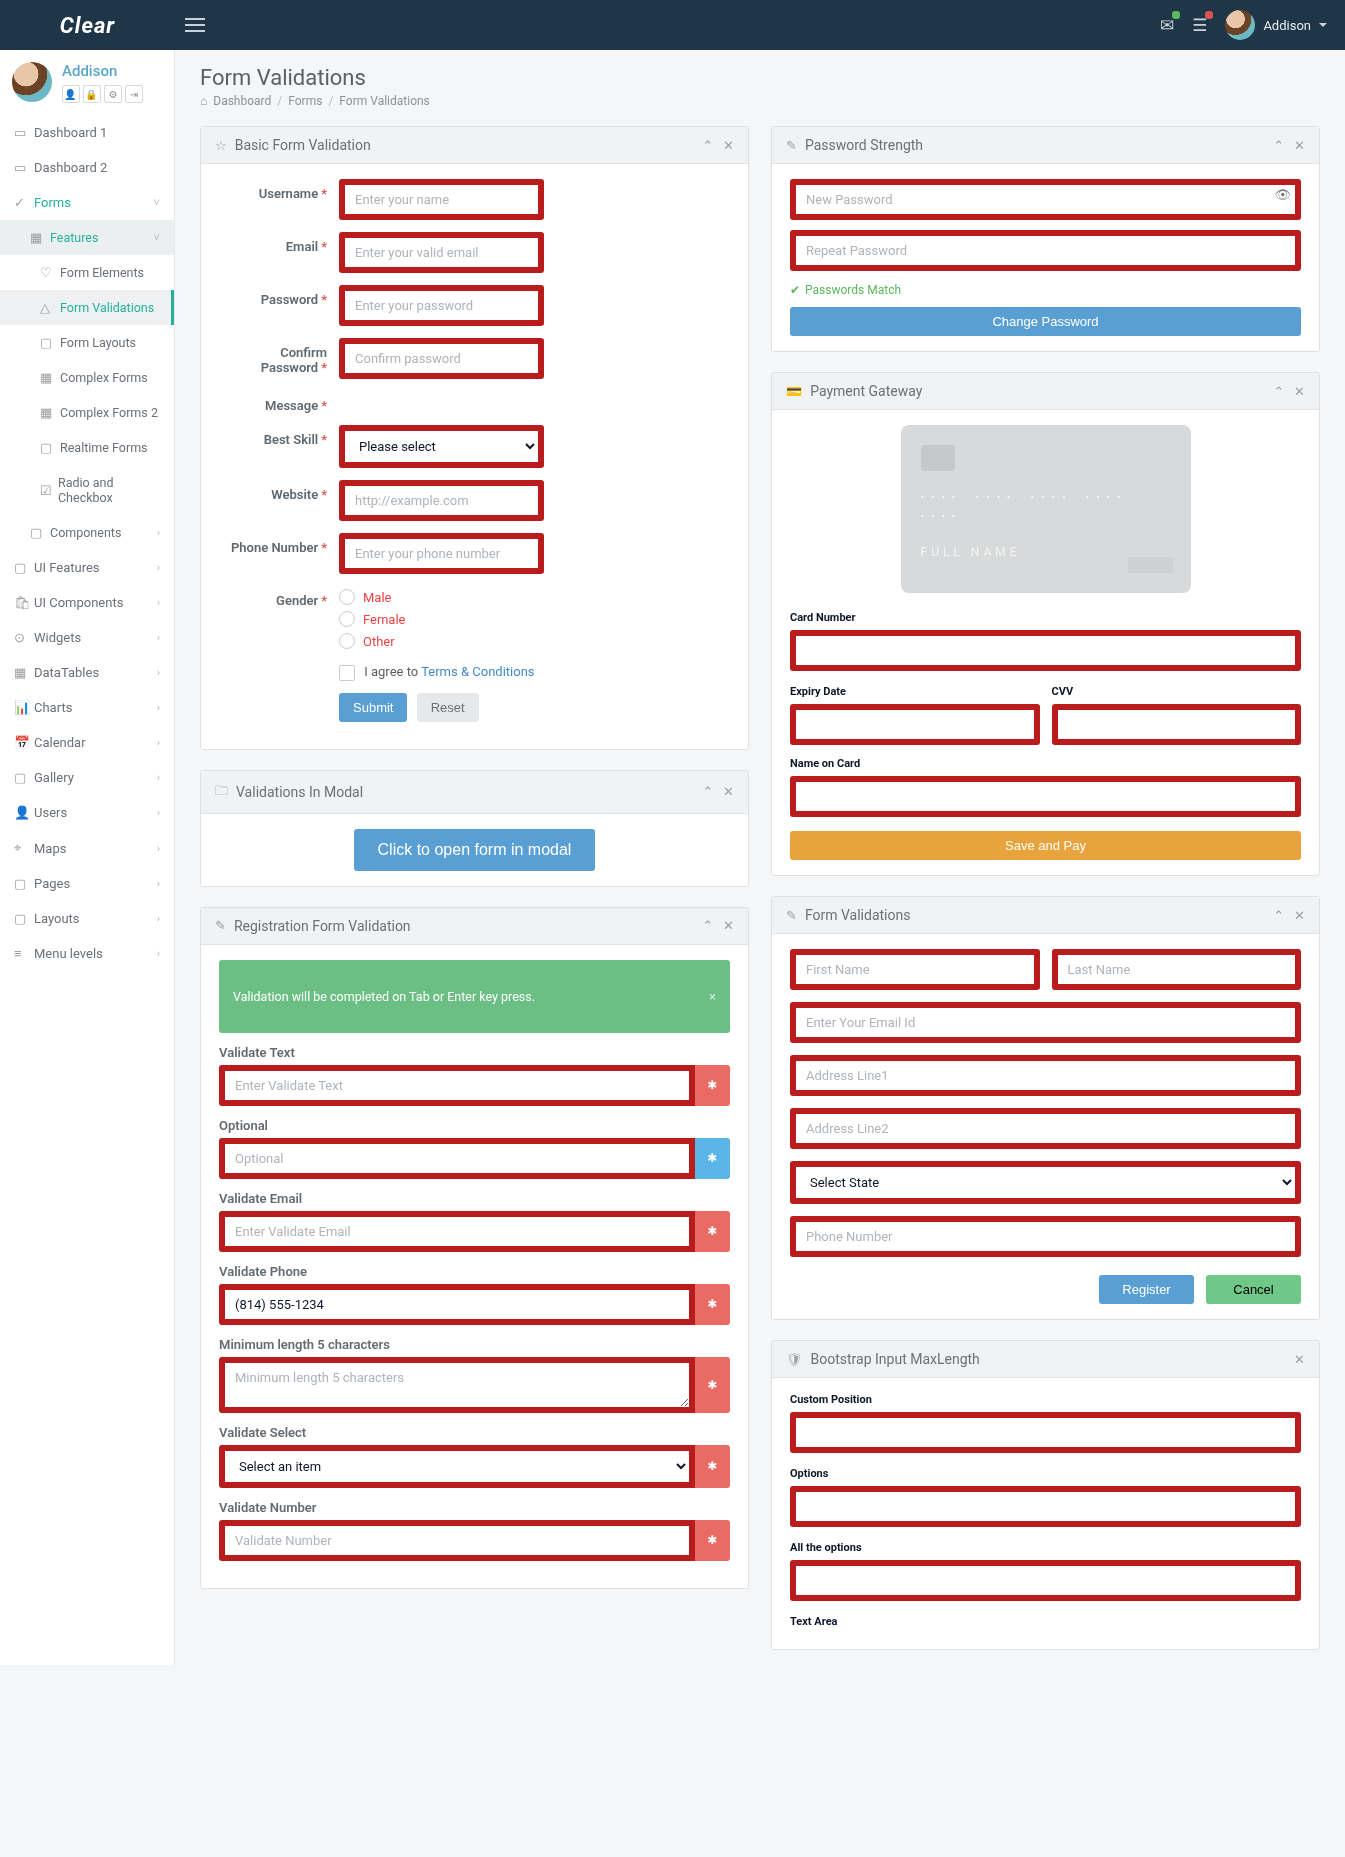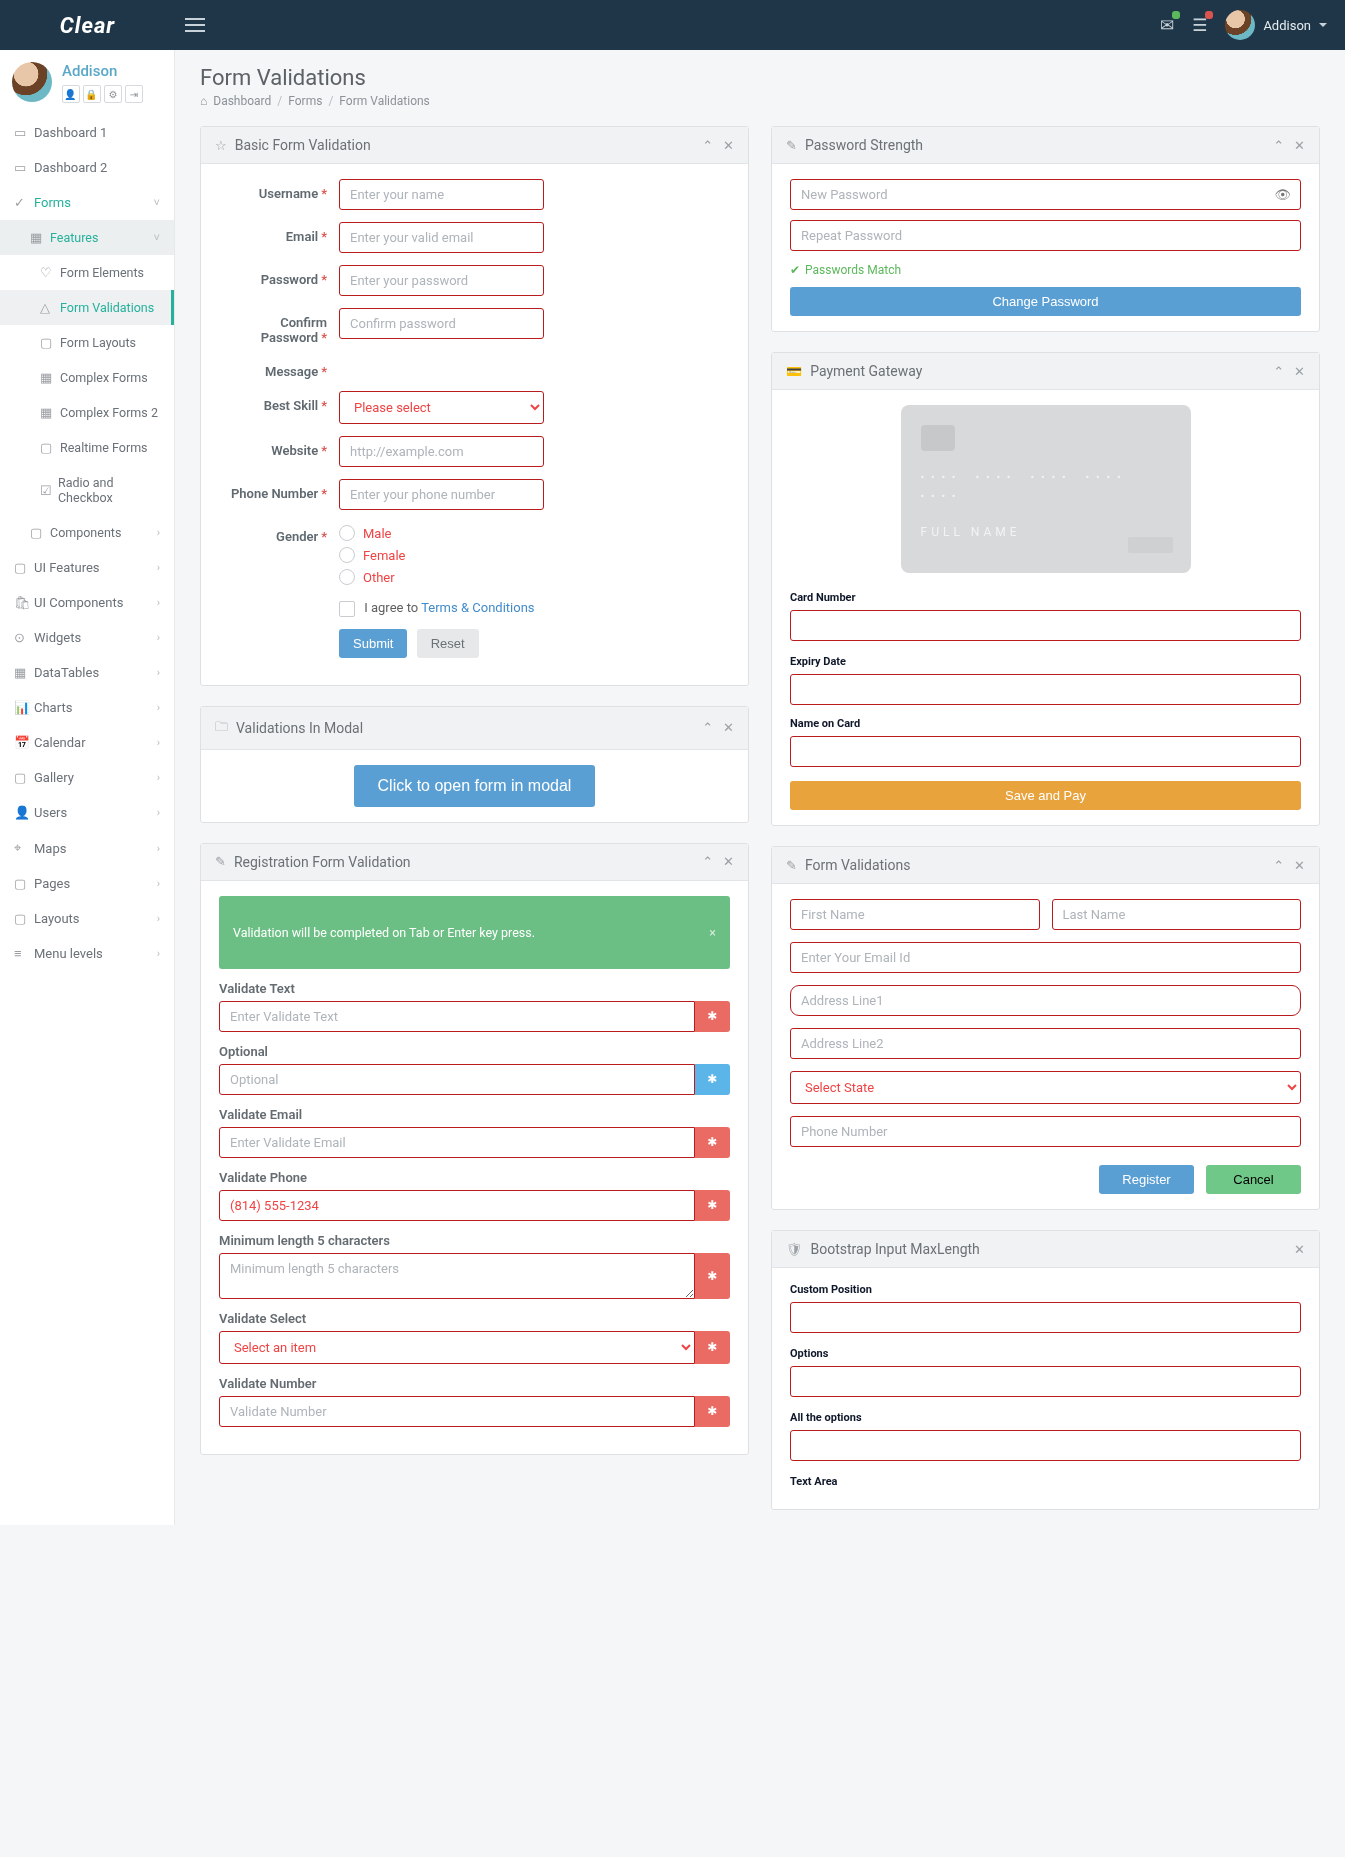--- a/index.html
+++ b/index.html
@@ -51,21 +51,21 @@
 .panel{background:#fff;border:1px solid #dee1e3;border-radius:3px}
 .panel-head{background:#f1f2f3;border-bottom:1px solid #e2e5e7;padding:10px 14px;display:flex;align-items:center;gap:8px;font-size:14px;color:#6b7176}
 .panel-head .ph-icon{color:#9aa0a5;font-size:13px}
 .panel-head .ph-actions{margin-left:auto;display:flex;gap:10px;color:#9aa0a5;font-size:13px}
 .panel-body{padding:15px 18px}
 
 .frow{display:flex;align-items:flex-start;margin-bottom:12px}
 .flabel{width:120px;text-align:right;padding-right:12px;padding-top:7px;font-size:13px;color:#606970;font-weight:600}
 .req{color:#d9534f;margin-left:3px}
 .fctl{flex:0 0 205px}
-input[type=text],input[type=password],textarea,select{width:100%;border:1px solid #b91c1c;border-radius:3px;padding:7px 10px;font-size:13px;color:#ef4444;background:#fff;font-family:inherit}
+input[type=text],input[type=password],textarea,select{width:100%;border:6px solid #b91c1c;border-radius:3px;padding:7px 10px;font-size:13px;color:#0f172a;background:#fff;font-family:inherit}
 input::placeholder,textarea::placeholder{color:#aeb4b9}
 textarea{resize:vertical}
 .radio-row{display:flex;align-items:center;gap:8px;padding:3px 0;font-size:13px;color:#ef4444}
 .radio-dot{width:16px;height:16px;border:1px solid #c9cdd1;border-radius:50%}
 .chk{width:16px;height:16px;border:1px solid #c9cdd1;border-radius:2px;display:inline-block;vertical-align:middle}
 .btn{display:inline-flex;align-items:center;justify-content:center;padding:7px 14px;border-radius:3px;font-size:13px;cursor:pointer;border:none}
 .btn-primary{background:#5a9fd4;color:#fff}
 .btn-default{background:#e6e8ea;color:#6b7176}
 .btn-warning{background:#e8a33d;color:#fff}
 .btn-success{background:#6fc888;color:#000000}
@@ -465,20 +465,21 @@
               <div class="numrow">
                   <span>• • • •</span>
                 </div>
               <div class="fullname">FULL  NAME</div>
               <div class="visa"></div>
             </div>
             <span class="fv-label">Card Number</span>
             <input type="text" style="margin-bottom: 14px;">
             <div class="half-row">
               <div><span class="fv-label">Expiry Date</span><input type="text" style=""></div>
+              <div><span class="fv-label">CVV</span><input type="text" style=""></div>
             </div>
             <span class="fv-label">Name on Card</span>
             <input type="text" style="margin-bottom: 14px;">
             <button class="btn btn-warning btn-block">Save and Pay</button>
           </div>
         </div>
 
         <div class="panel">
           <div class="panel-head">
             <span class="ph-icon">✎</span>
@@ -487,21 +488,21 @@
                 <span>⌃</span>
                 <span>✕</span>
               </span>
           </div>
           <div class="panel-body">
             <div class="half-row">
               <input type="text" placeholder="First Name" style="">
               <input type="text" placeholder="Last Name" style="">
             </div>
             <input type="text" style="margin-bottom: 12px;" placeholder="Enter Your Email Id">
-            <input type="text" style="margin-bottom: 12px; border-radius: 9px;" placeholder="Address Line1">
+            <input type="text" style="margin-bottom: 12px;" placeholder="Address Line1">
             <input type="text" style="margin-bottom: 12px;" placeholder="Address Line2">
             <select style="margin-bottom:12px"><option>Select State</option></select>
             <input type="text" style="margin-bottom: 12px;" placeholder="Phone Number">
             <div class="btn-row-right">
               <button class="btn btn-primary" style="min-width:95px">Register</button>
               <button class="btn btn-success" style="min-width:95px">Cancel</button>
             </div>
           </div>
         </div>
 

